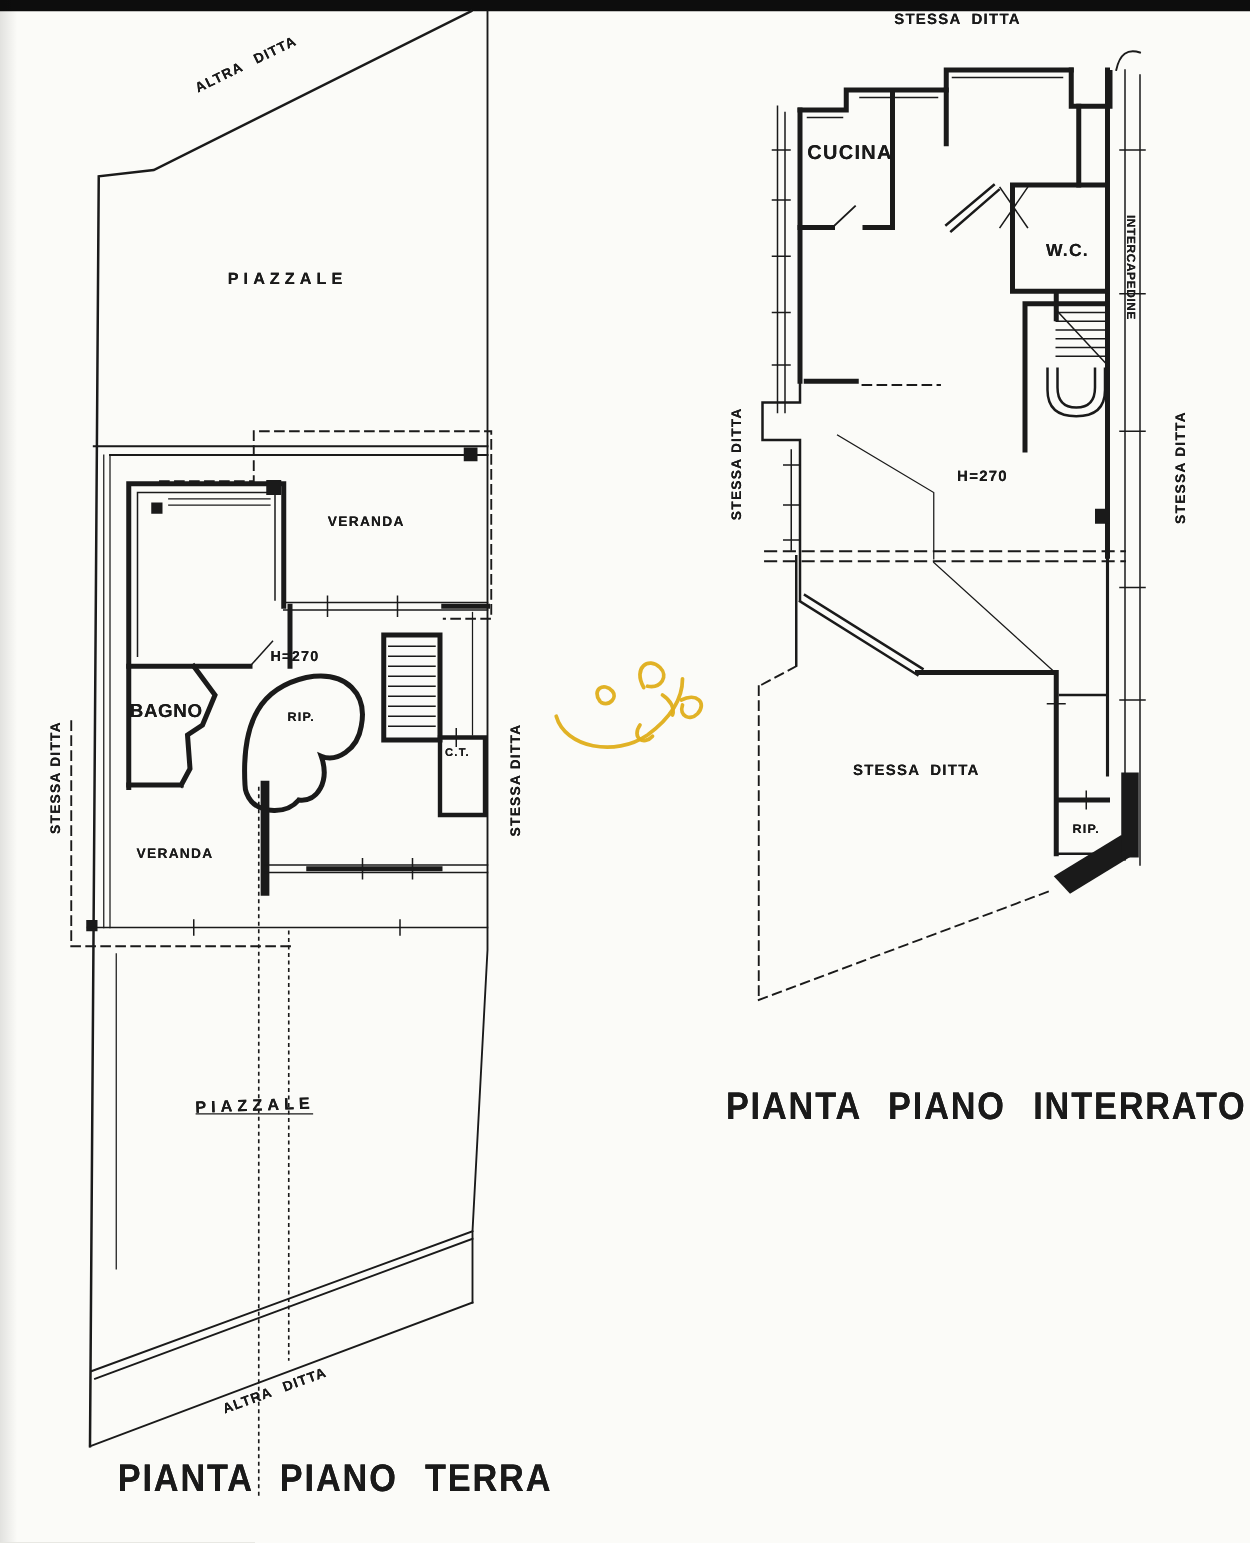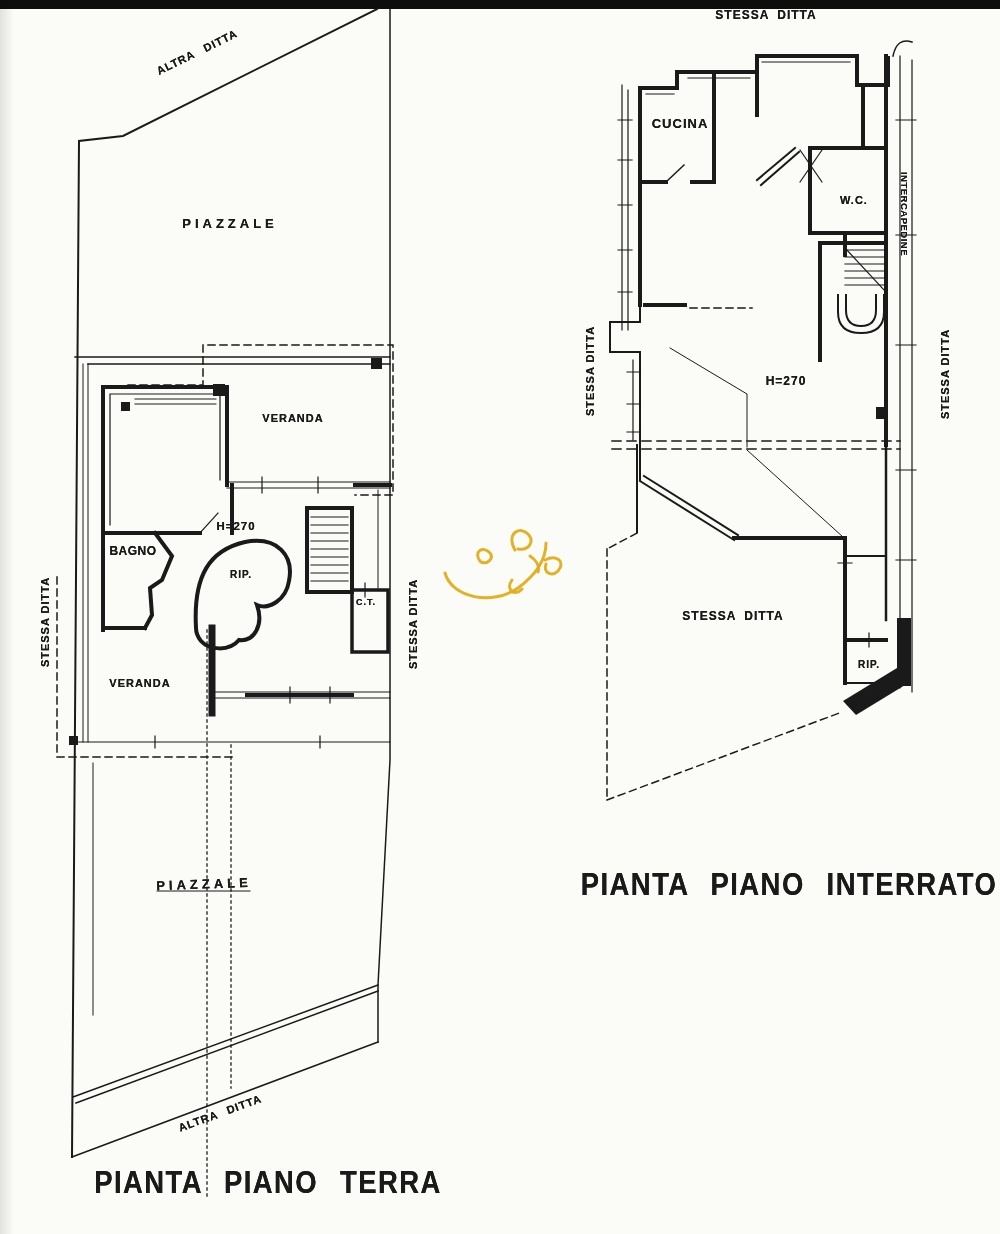--- a/index.html
+++ b/index.html
@@ -161,33 +161,33 @@
       <path class="sig" stroke-width="3" d="M545,560 C557,554 566,562 558,571 C552,577 543,573 546,564"></path>
       <path class="sig" stroke-width="3" d="M512,580 C505,590 515,597 522,589"></path>
       <path class="sig" stroke-width="3" d="M530,556 C536,560 540,566 538,572"></path>
     </g>
   </svg>
 
   <div class="lbl" style="left:197px;top:52px;--r:-26deg;font-size:11px;word-spacing:7px">ALTRA DITTA</div>
   <div class="lbl sp" style="left:230px;top:223px;font-size:13px">PIAZZALE</div>
   <div class="lbl" style="left:293px;top:418px;font-size:11px">VERANDA</div>
   <div class="lbl" style="left:236px;top:526px;font-size:11.5px">H=270</div>
-  <div class="lbl" style="left:133px;top:551px;font-size:12px;letter-spacing:.5px">BAGNO</div>
+  <div class="lbl" style="left:133px;top:569px;font-size:15px;letter-spacing:.5px">BAGNO</div>
   <div class="lbl" style="left:241px;top:574px;font-size:10px">RIP.</div>
   <div class="lbl" style="left:366px;top:602px;font-size:9px">C.T.</div>
   <div class="lbl" style="left:45px;top:622px;--r:-90deg;font-size:11px">STESSA DITTA</div>
   <div class="lbl" style="left:140px;top:683px;font-size:11px">VERANDA</div>
   <div class="lbl" style="left:413px;top:624px;--r:-90deg;font-size:11px">STESSA DITTA</div>
   <div class="lbl sp" style="left:204px;top:884px;--r:-2deg;font-size:13px">PIAZZALE</div>
   <div class="lbl" style="left:220px;top:1113px;--r:-20deg;font-size:11px;word-spacing:6px">ALTRA DITTA</div>
   <div class="lbl ttl" style="left:268px;top:1183px">PIANTA PIANO TERRA</div>
 
   <div class="lbl" style="left:766px;top:15px;font-size:12px;word-spacing:4px">STESSA DITTA</div>
-  <div class="lbl" style="left:680px;top:123px;font-size:13px">CUCINA</div>
-  <div class="lbl" style="left:854px;top:200px;font-size:11px">W.C.</div>
+  <div class="lbl" style="left:680px;top:123px;font-size:16px">CUCINA</div>
+  <div class="lbl" style="left:854px;top:200px;font-size:14px">W.C.</div>
   <div class="lbl" style="left:904px;top:214px;--r:90deg;font-size:9.5px;letter-spacing:.5px">INTERCAPEDINE</div>
   <div class="lbl" style="left:590px;top:371px;--r:-90deg;font-size:11px">STESSA DITTA</div>
   <div class="lbl" style="left:786px;top:381px;font-size:12px">H=270</div>
   <div class="lbl" style="left:945px;top:374px;--r:-90deg;font-size:11px">STESSA DITTA</div>
   <div class="lbl" style="left:733px;top:616px;font-size:12px;word-spacing:4px">STESSA DITTA</div>
   <div class="lbl" style="left:869px;top:664px;font-size:10px">RIP.</div>
   <div class="lbl ttl" style="left:789px;top:885px">PIANTA PIANO INTERRATO</div>
 
 </div>
 

